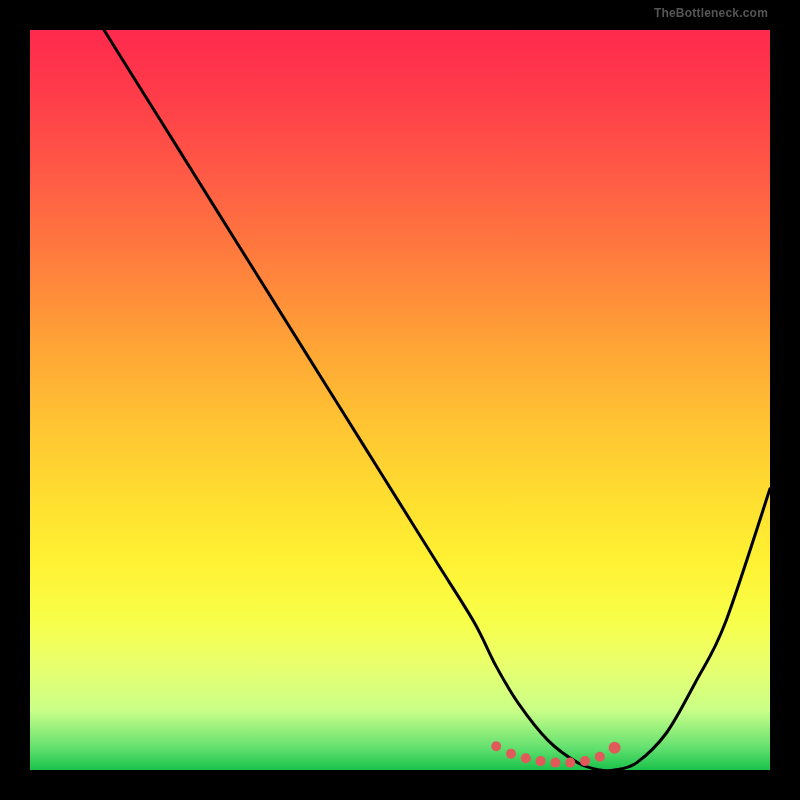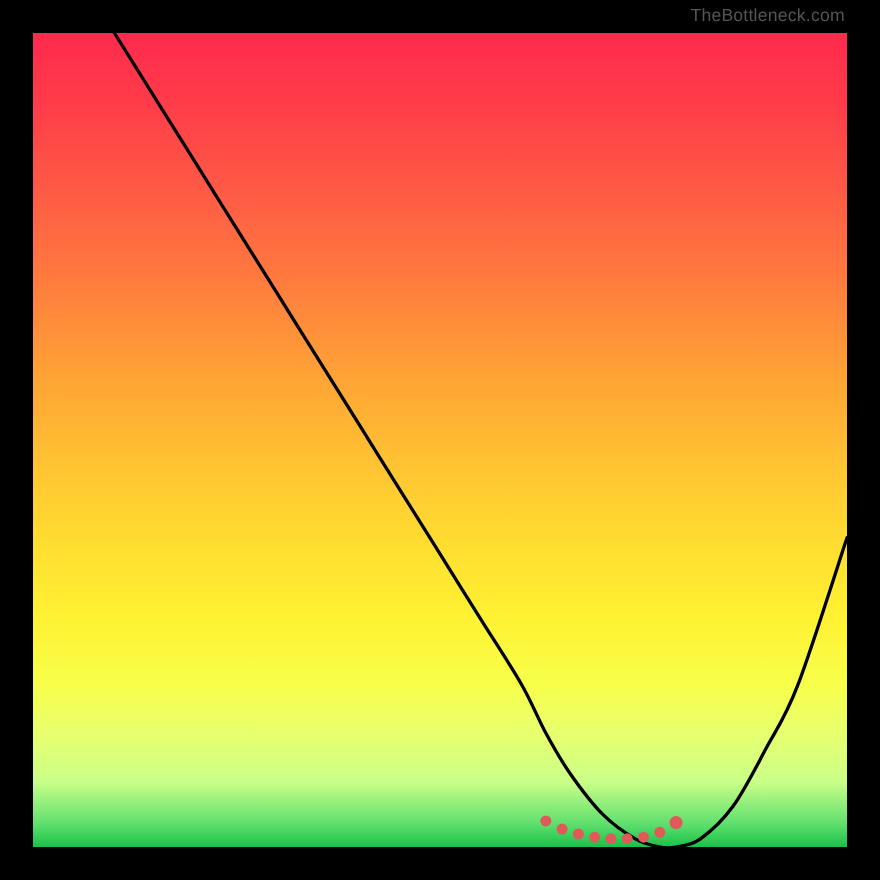--- a/index.html
+++ b/index.html
@@ -40,22 +40,22 @@
       #c9ff88 92%,
       #63e06f 97%,
       #19c24a 100%
     );
   }
   .attribution {
     position: absolute;
     top: 6px;
     right: 32px;
     color: #555;
-    font-size: 16px;
-    font-weight: 400;
+    font-size: 12px;
+    font-weight: 700;
     letter-spacing: 0.2px;
   }
   svg.curve {
     position: absolute;
     left: 0;
     top: 0;
     width: 740px;
     height: 740px;
   }
 </style>

